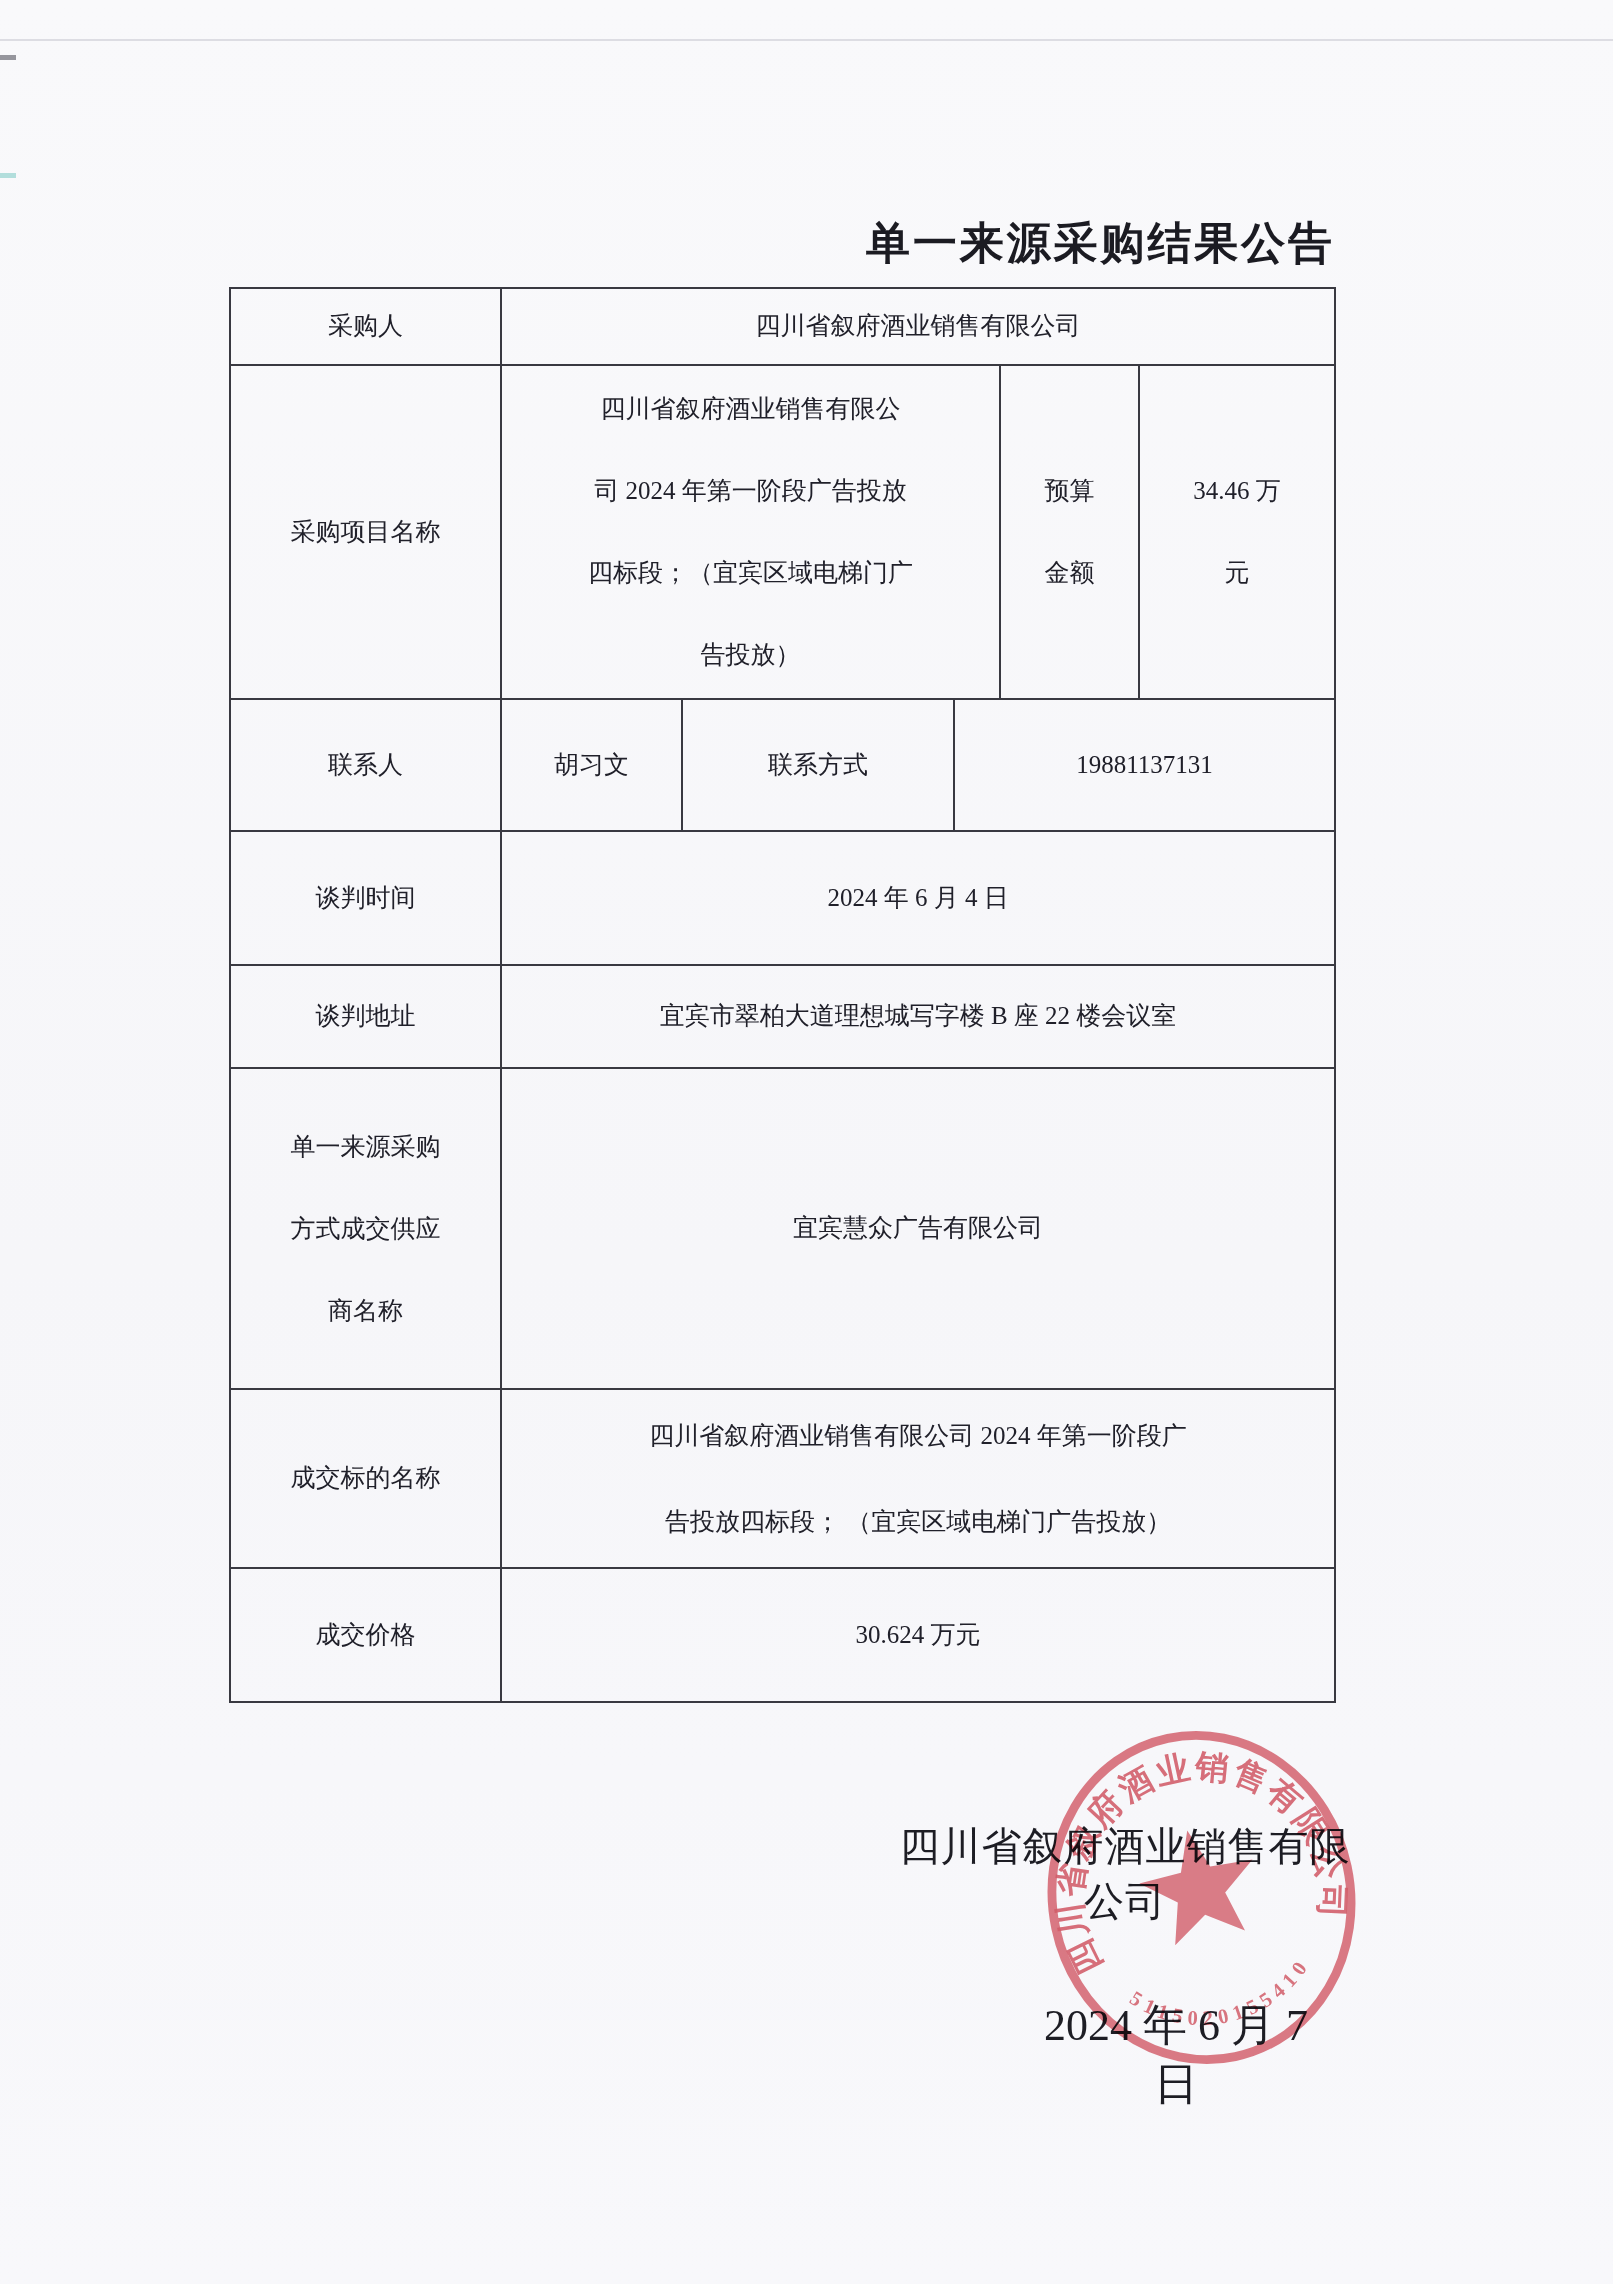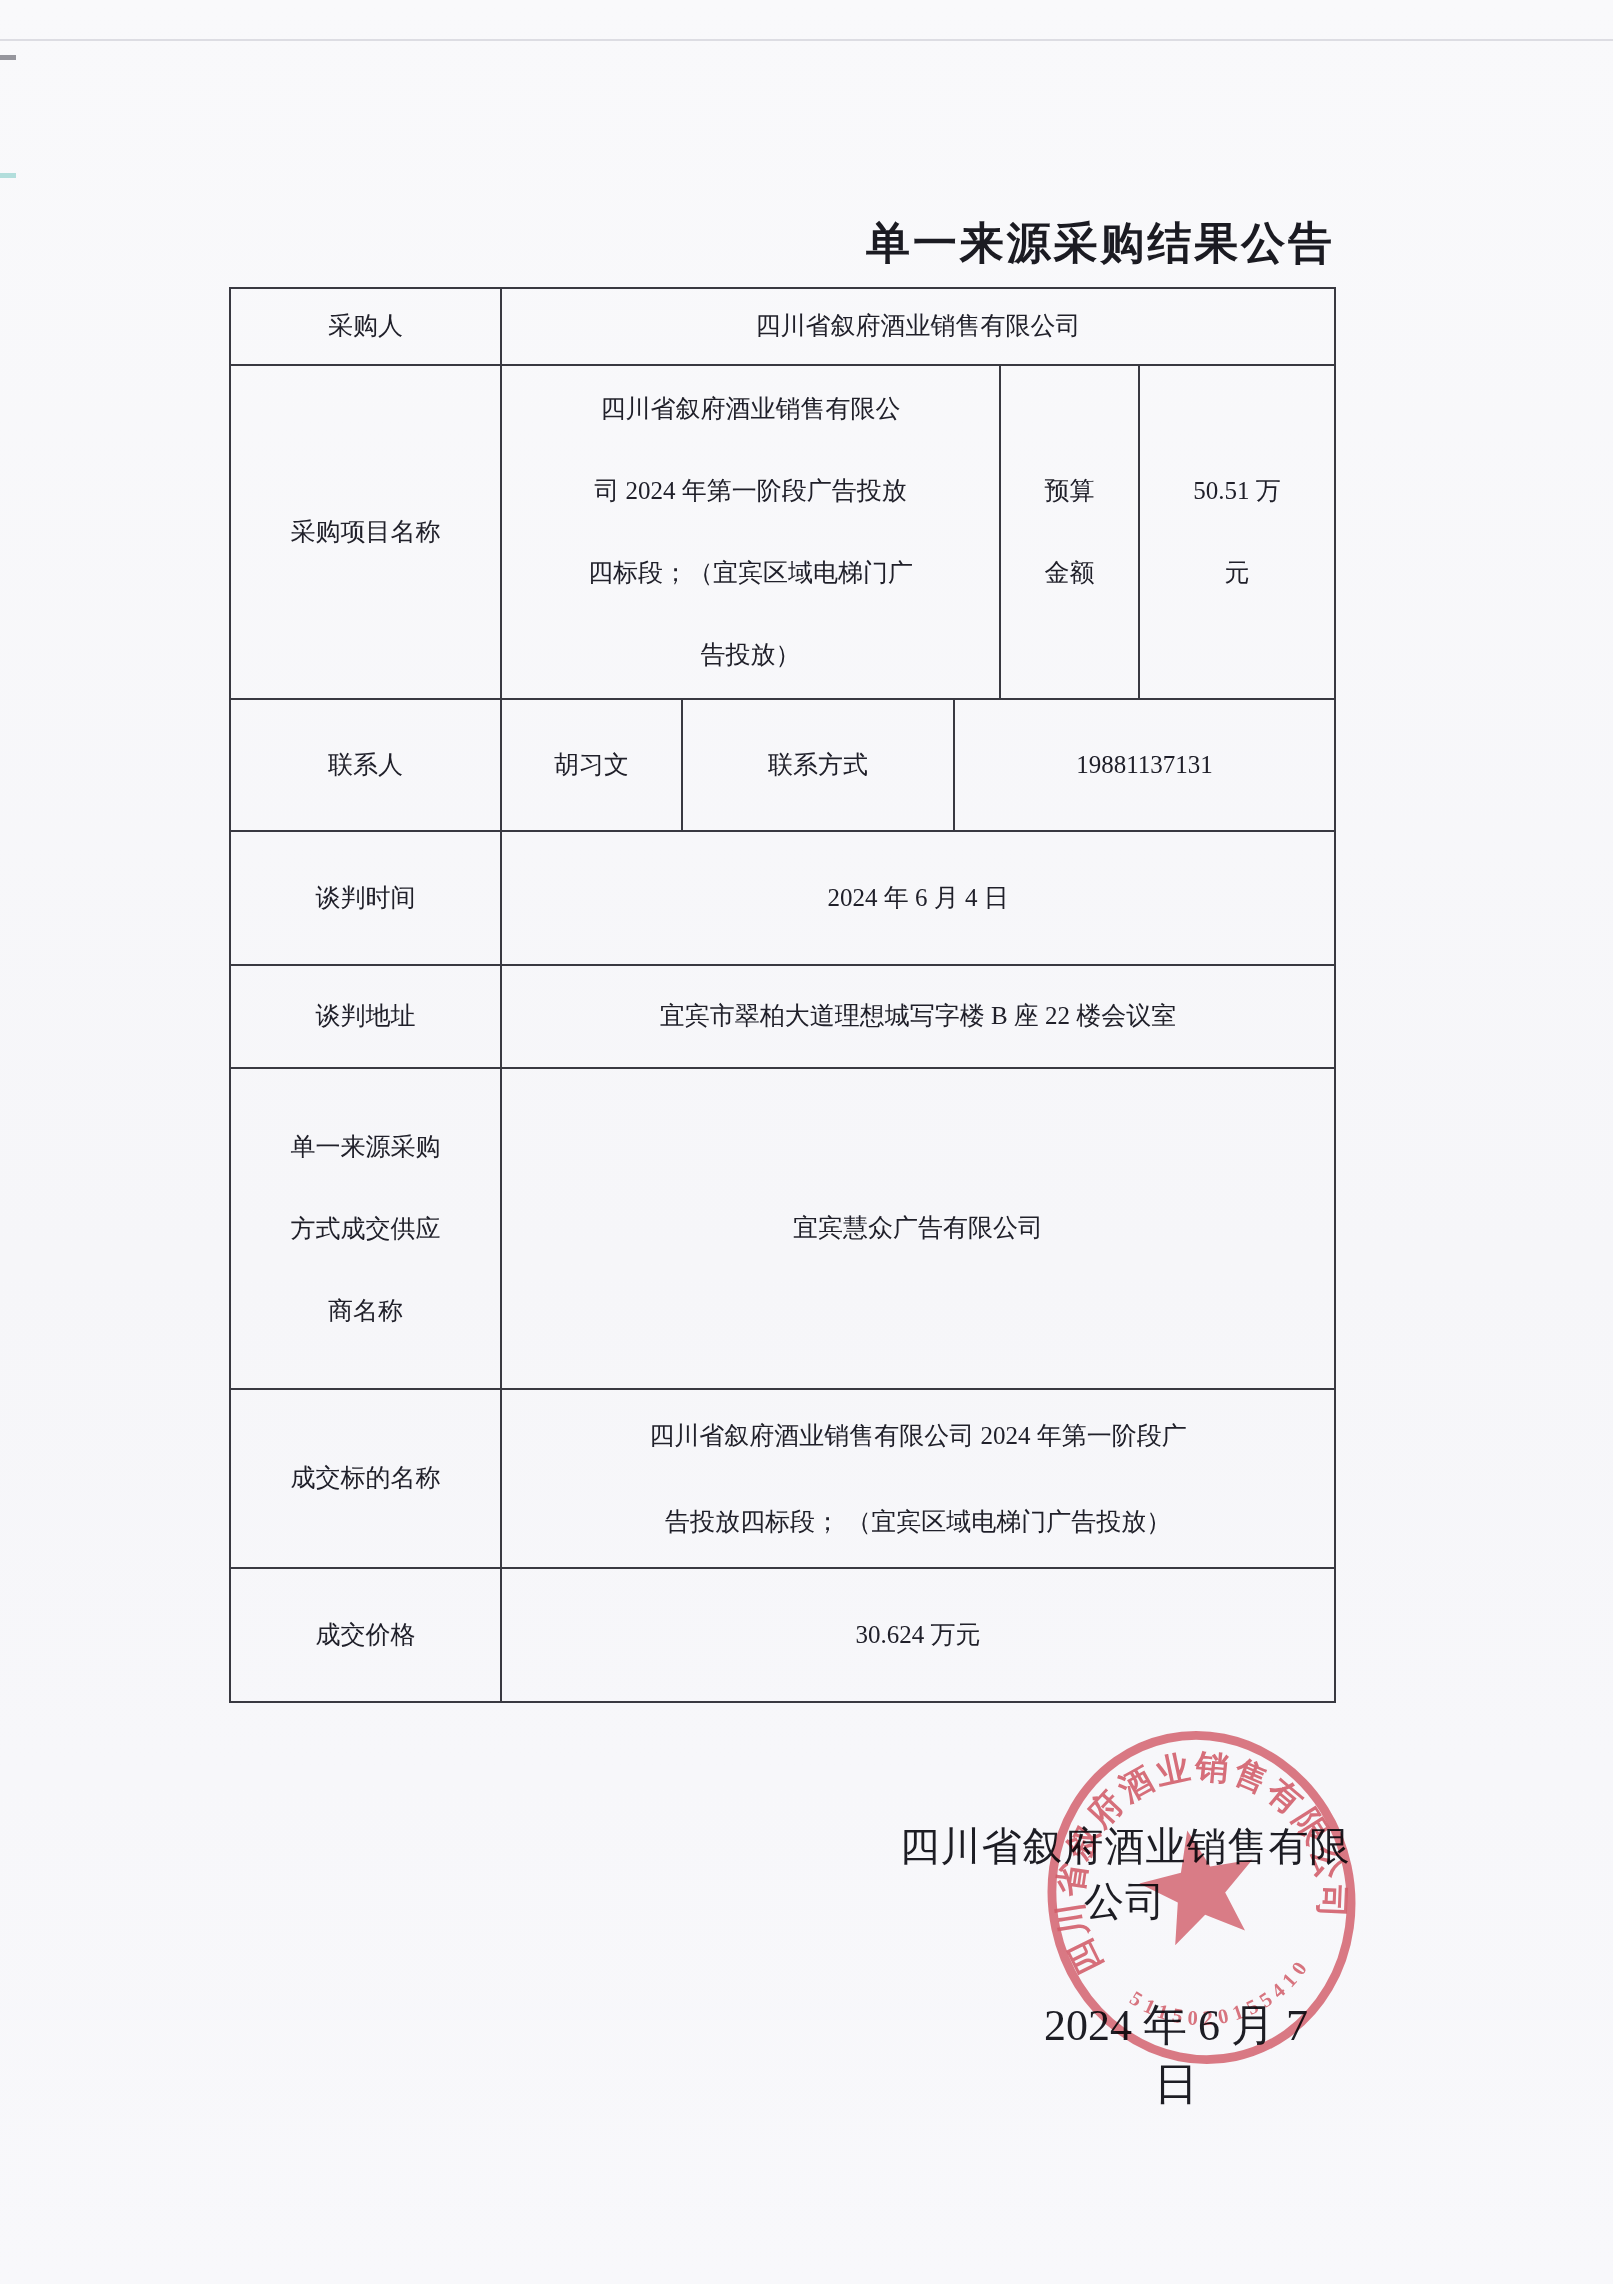--- a/index.html
+++ b/index.html
@@ -93,21 +93,21 @@
         <td colspan="5">四川省叙府酒业销售有限公司</td>
       </tr>
       <tr class="r2">
         <td>采购项目名称</td>
         <td colspan="3" class="big-gap">四川省叙府酒业销售有限公
 司 2024 年第一阶段广告投放
 四标段；（宜宾区域电梯门广
 告投放）</td>
         <td class="big-gap">预算
 金额</td>
-        <td class="big-gap">50.51 万
+        <td class="big-gap">34.46 万
 元</td>
       </tr>
       <tr class="r3">
         <td>联系人</td>
         <td>胡习文</td>
         <td>联系方式</td>
         <td colspan="3">19881137131</td>
       </tr>
       <tr class="r4">
         <td>谈判时间</td>

